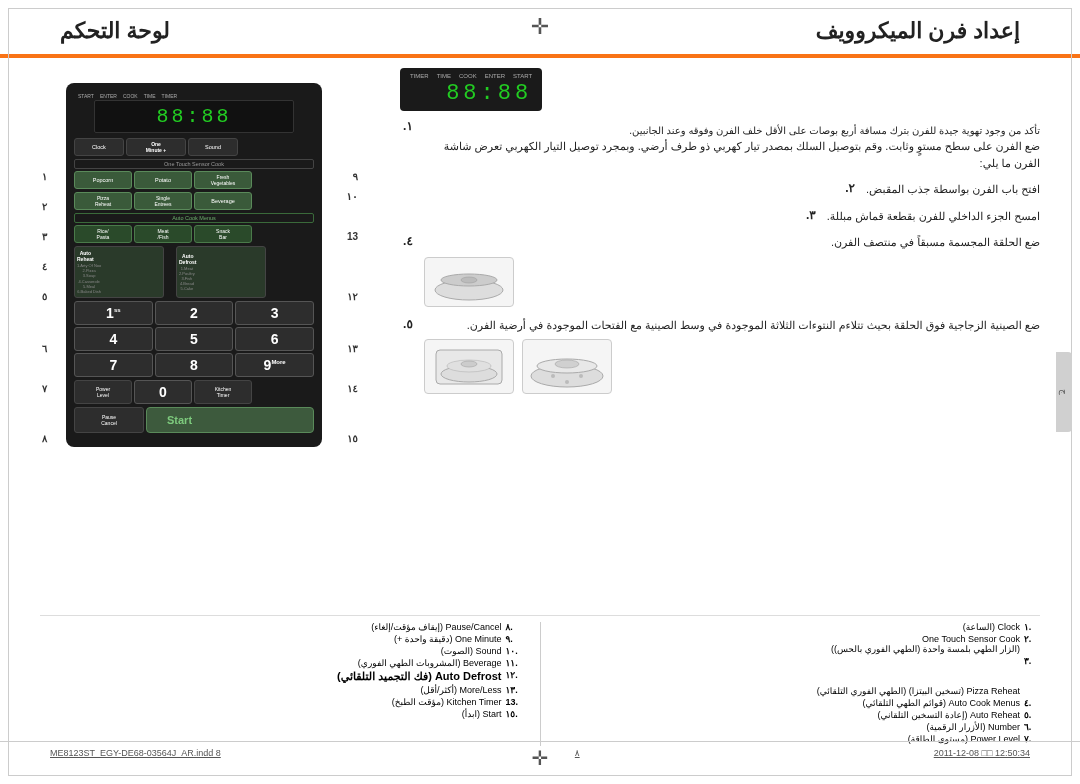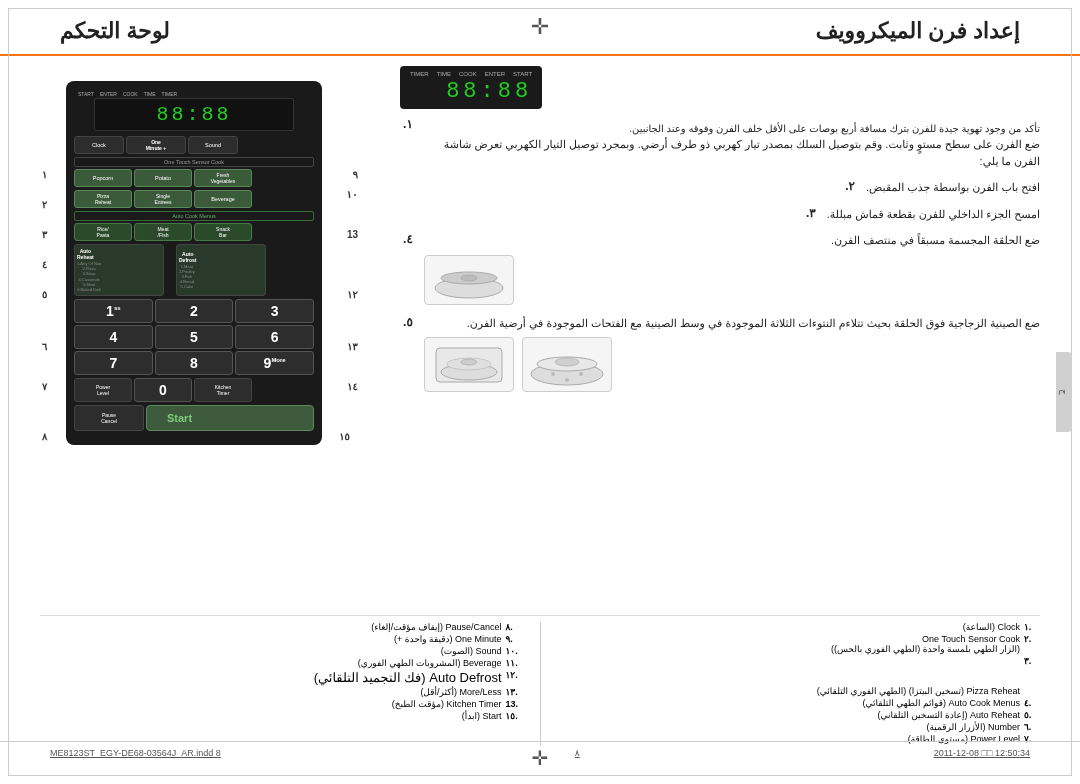--- a/index.html
+++ b/index.html
@@ -18,21 +18,21 @@
       top: 8px; left: 8px; right: 8px; bottom: 8px;
       border: 1px solid #ccc;
     }
 
     
     .header {
       display: flex;
       justify-content: space-between;
       align-items: center;
       padding: 18px 60px 10px 60px;
-      border-bottom: 2px solid #f97316;
+      border-bottom: 4px solid #f97316;
     }
 
     .header-title-left {
       font-size: 22px;
       font-weight: bold;
       color: #222;
       direction: rtl;
     }
 
     .header-title-right {
@@ -247,21 +247,21 @@
       <div style="position:absolute; left:2px; top:260px; font-size:10px; color:#333; font-weight:bold;">٦</div>
       <div style="position:absolute; left:2px; top:300px; font-size:10px; color:#333; font-weight:bold;">٧</div>
       <div style="position:absolute; left:2px; top:350px; font-size:10px; color:#333; font-weight:bold;">٨</div>
 
       <div style="position:absolute; right:2px; top:88px; font-size:10px; color:#333; font-weight:bold;">٩</div>
       <div style="position:absolute; right:2px; top:108px; font-size:10px; color:#333; font-weight:bold;font-family:Liberation Mono, monospace;">١٠</div>
       <div style="position:absolute; right:2px; top:148px; font-size:10px; color:#333; font-weight:bold;">13</div>
       <div style="position:absolute; right:2px; top:208px; font-size:10px; color:#333; font-weight:bold;">١٢</div>
       <div style="position:absolute; right:2px; top:260px; font-size:10px; color:#333; font-weight:bold;">١٣</div>
       <div style="position:absolute; right:2px; top:300px; font-size:10px; color:#333; font-weight:bold;">١٤</div>
-      <div style="position:absolute; right:10px; top:350px; font-size:10px; color:#333; font-weight:bold;">١٥</div>
+      <div style="position:absolute; right:2px; top:350px; font-size:10px; color:#333; font-weight:bold;">١٥</div>
 
       <div class="microwave-body" style="margin-left:26px; width:256px;">
 
         <div style="display:flex; gap:6px; margin-bottom:1px; padding: 0 4px;">
           <span style="font-size:5px; color:#aaa;">START</span>
           <span style="font-size:5px; color:#aaa;">ENTER</span>
           <span style="font-size:5px; color:#aaa;">COOK</span>
           <span style="font-size:5px; color:#aaa;">TIME</span>
           <span style="font-size:5px; color:#aaa;">TIMER</span>
         </div>
@@ -506,21 +506,21 @@
     <div style="display:flex; align-items:flex-start; gap:4px; margin-bottom:2px; direction:rtl;">
       <span style="font-size:9px; font-weight:bold; min-width:18px; text-align:left; direction:ltr;">١٠.</span>
       <span style="font-size:9px; direction:rtl; text-align:right;">Sound (الصوت)</span>
     </div>
     <div style="display:flex; align-items:flex-start; gap:4px; margin-bottom:2px; direction:rtl;">
       <span style="font-size:9px; font-weight:bold; min-width:18px; text-align:left; direction:ltr;">١١.</span>
       <span style="font-size:9px; direction:rtl; text-align:right;">Beverage (المشروبات الطهي الفوري)</span>
     </div>
     <div style="display:flex; align-items:flex-start; gap:4px; margin-bottom:2px; direction:rtl;">
       <span style="font-size:9px; font-weight:bold; min-width:18px; text-align:left; direction:ltr;">١٢.</span>
-      <span style="font-size:13px; direction:rtl; text-align:right;">Auto Defrost (فك التجميد التلقائي)</span>
+      <span style="font-size:11px; direction:rtl; text-align:right;font-weight:bold;">Auto Defrost (فك التجميد التلقائي)</span>
     </div>
     <div style="display:flex; align-items:flex-start; gap:4px; margin-bottom:2px; direction:rtl;">
       <span style="font-size:9px; font-weight:bold; min-width:18px; text-align:left; direction:ltr;">١٣.</span>
       <span style="font-size:9px; direction:rtl; text-align:right;">More/Less (أكثر/أقل)</span>
     </div>
     <div style="display:flex; align-items:flex-start; gap:4px; margin-bottom:2px; direction:rtl;">
       <span style="font-size:9px; font-weight:bold; min-width:18px; text-align:left; direction:ltr;">13.</span>
       <span style="font-size:9px; direction:rtl; text-align:right;">Kitchen Timer (مؤقت الطبخ)</span>
     </div>
     <div style="display:flex; align-items:flex-start; gap:4px; margin-bottom:2px; direction:rtl;">

